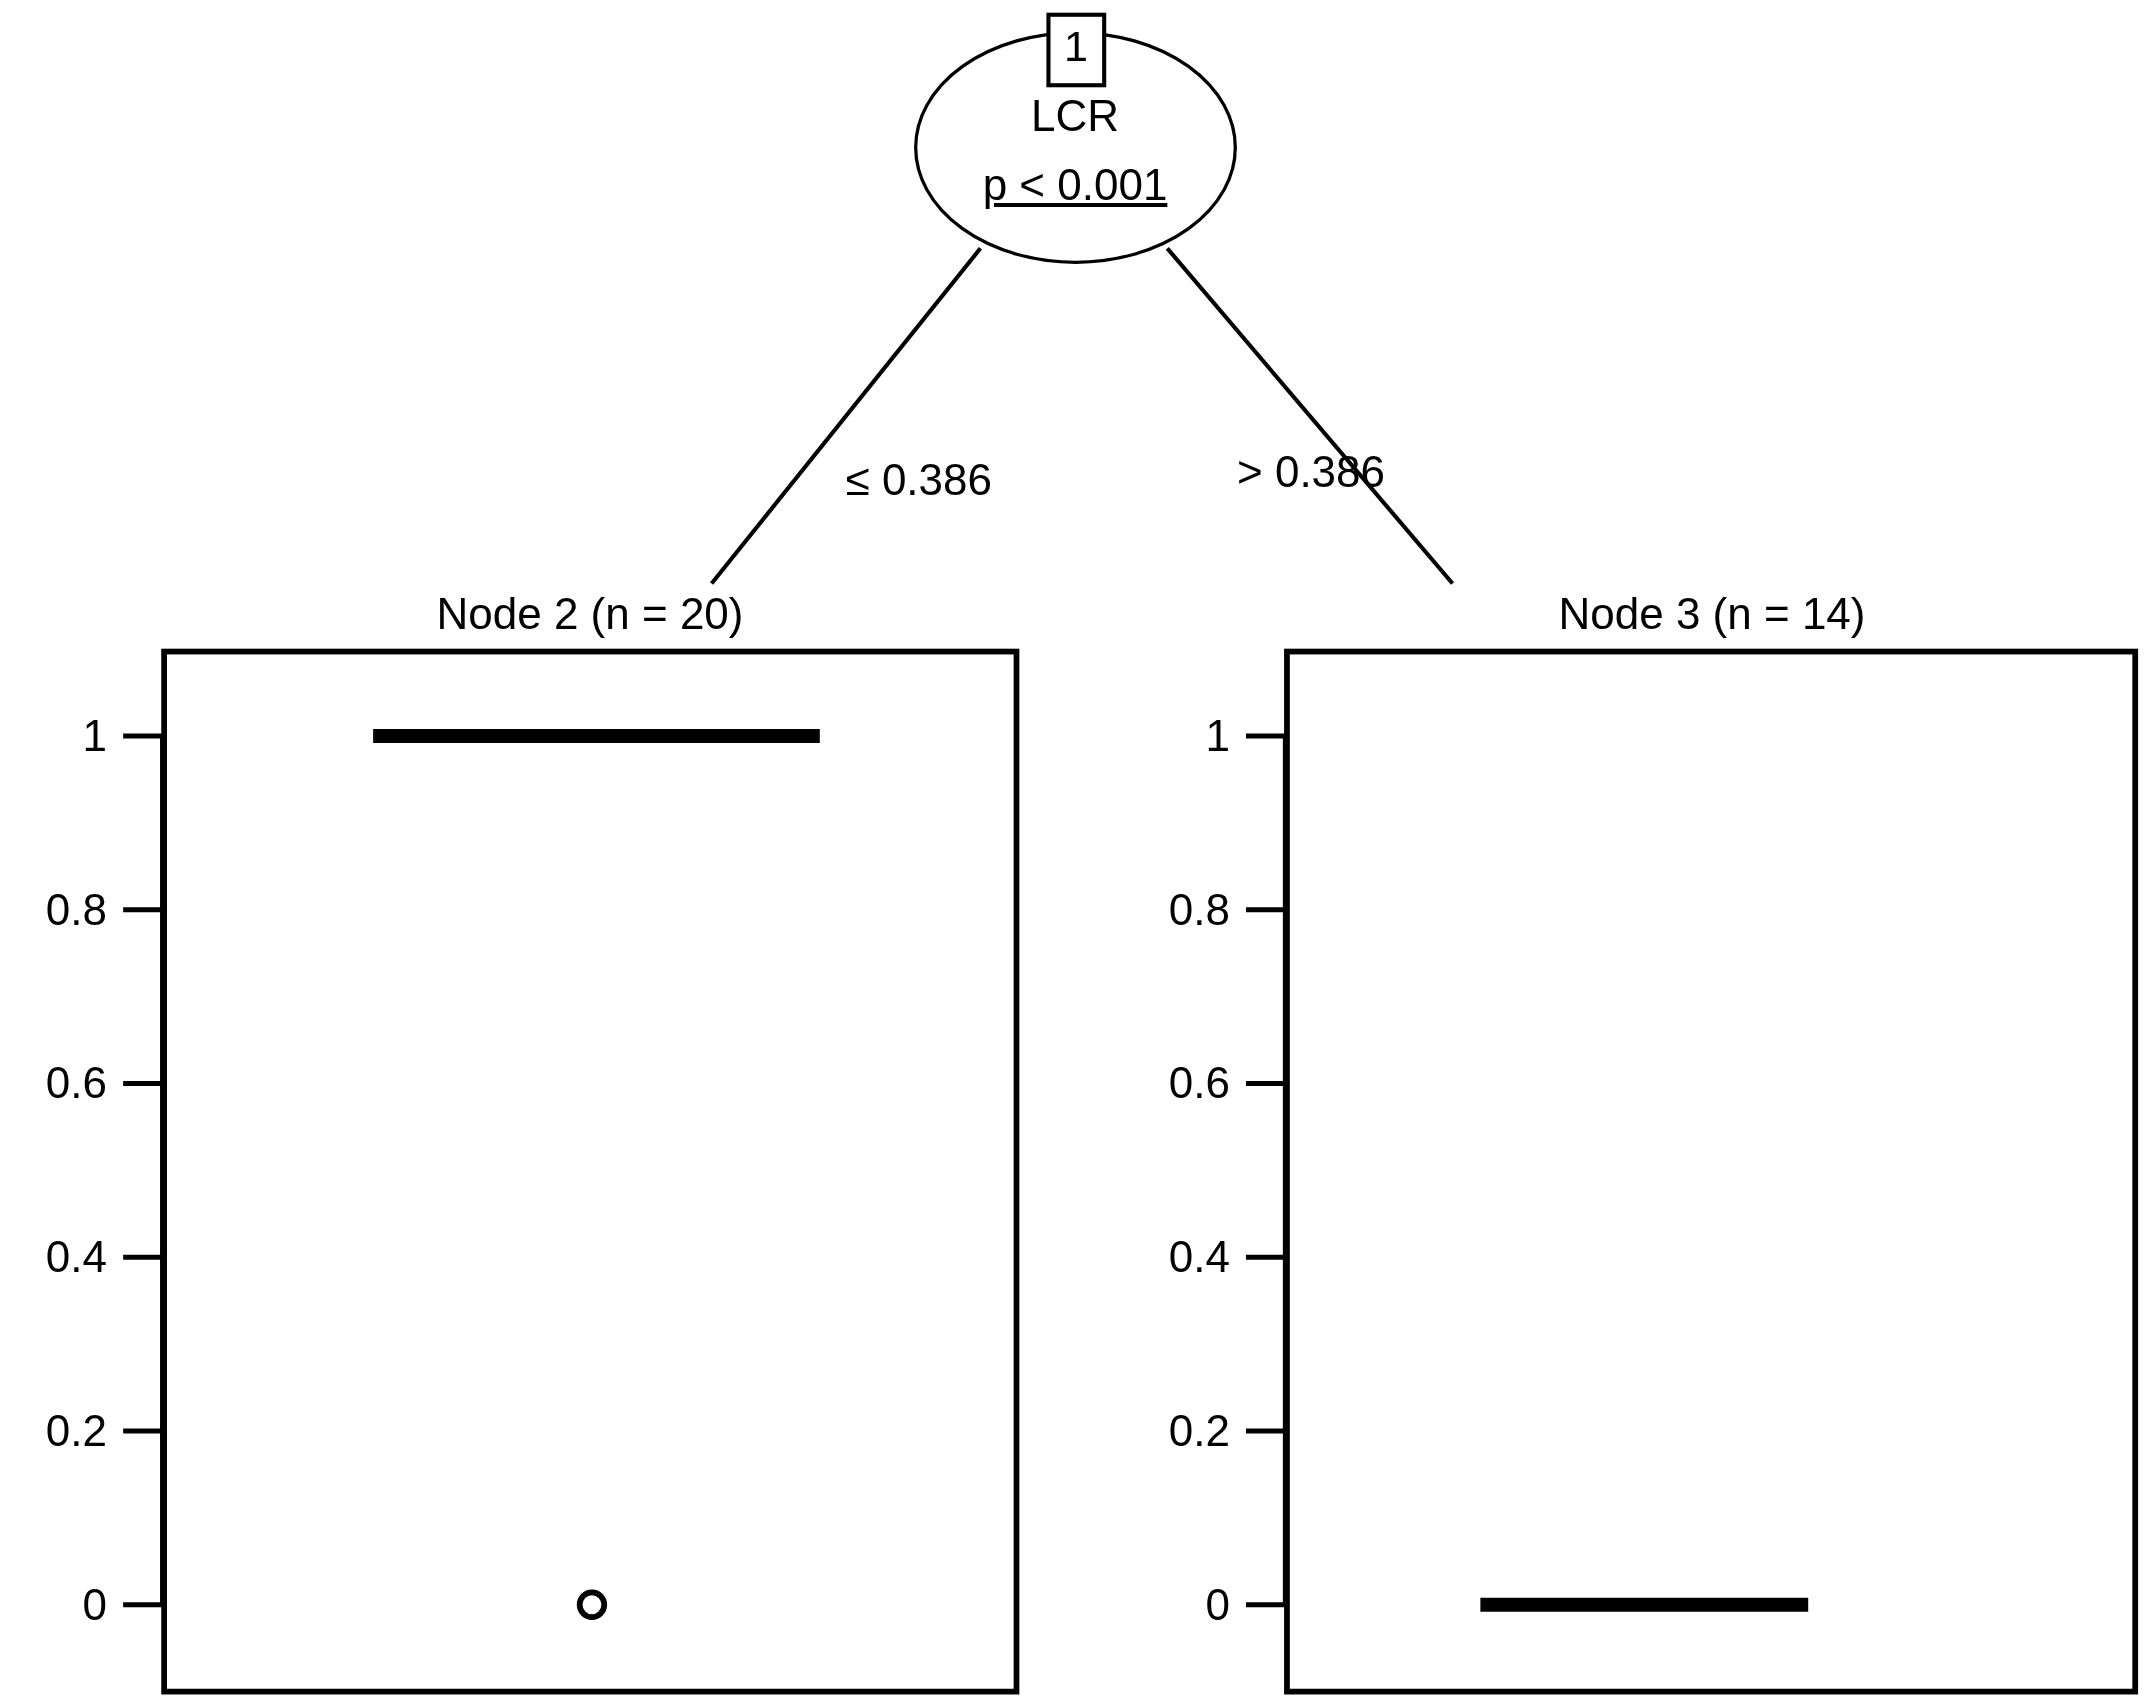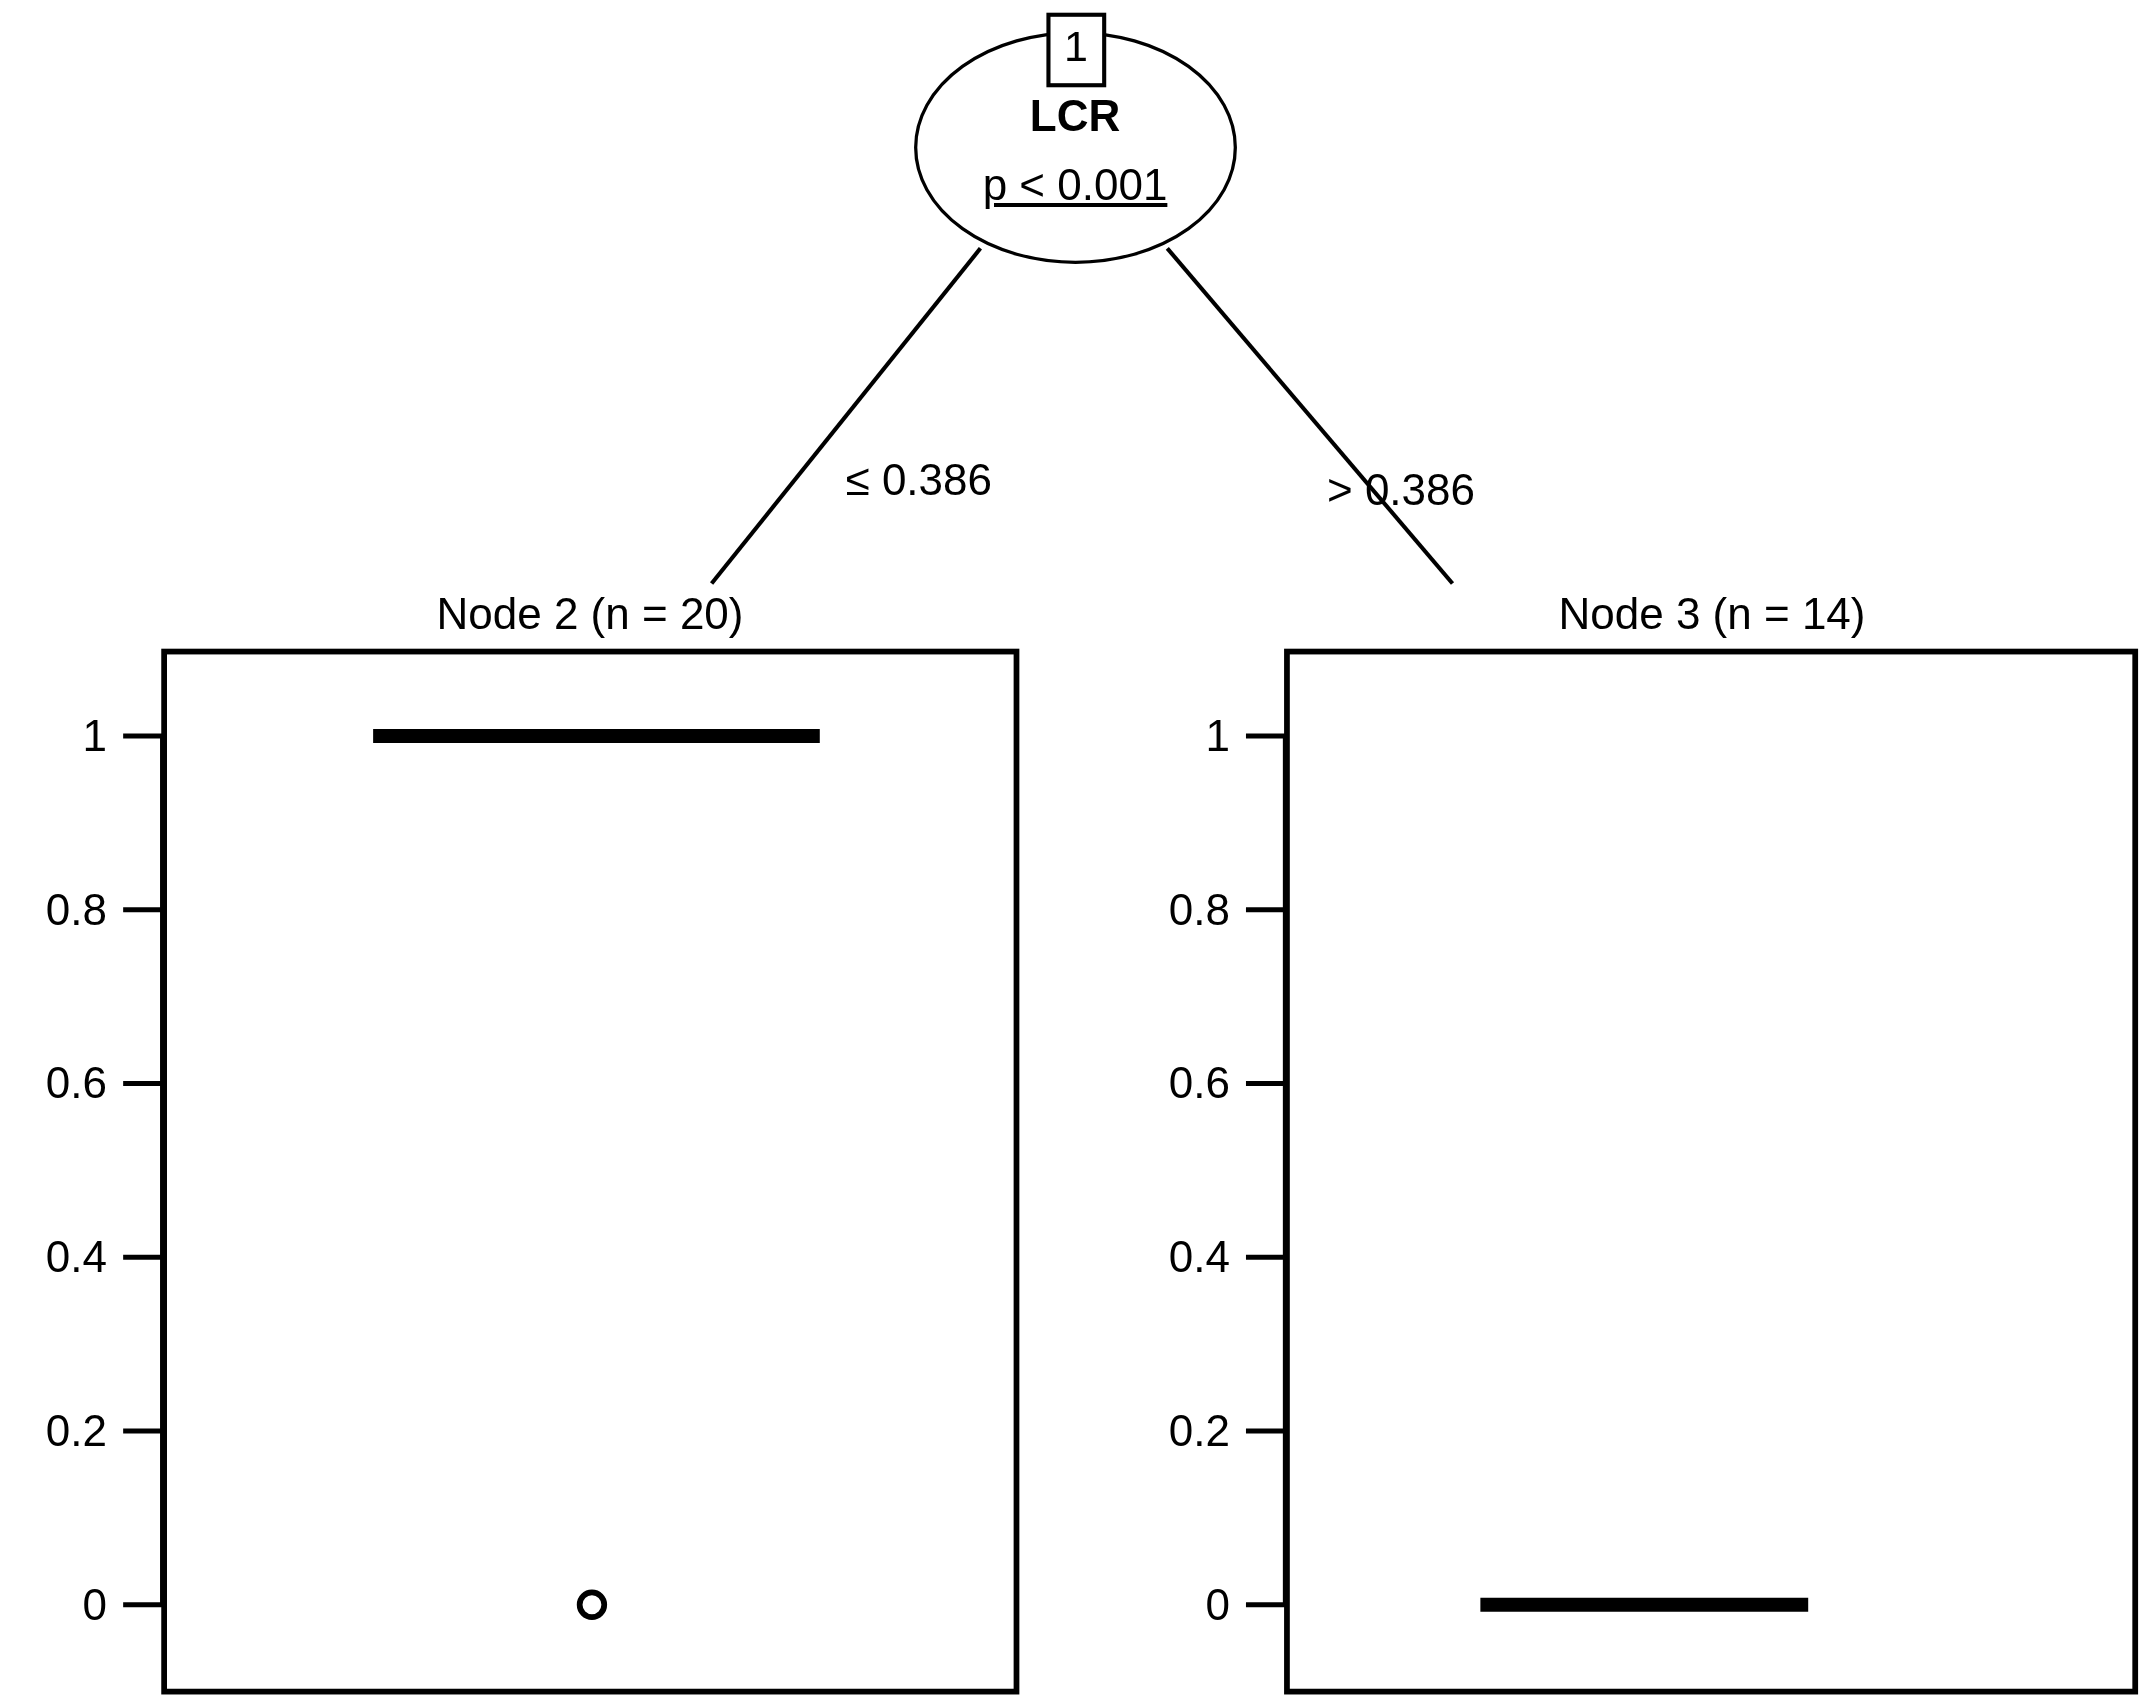--- a/index.html
+++ b/index.html
@@ -29,21 +29,20 @@
     position: absolute;
     white-space: nowrap;
     line-height: 1;
     color: #000;
   }
   .node-box-label {
     font-size: 43px;
   }
   .node-var {
     font-size: 44px;
-    font-weight: bold;
   }
   .node-p {
     font-size: 44px;
   }
   .edge-label {
     font-size: 44px;
   }
   .panel-title {
     font-size: 44px;
     margin-top: 8px;
@@ -99,21 +98,21 @@
   </svg>
 
   <div class="txt node-box-label" style="left:1048px; top:24.6px; width:56px; text-align:center;">1</div>
 
   <div class="txt node-var" style="left:911px; top:94px; width:328px; text-align:center;">LCR</div>
 
   <div class="txt node-p" style="left:911px; top:163px; width:328px; text-align:center;text-decoration:underline;">p &lt; 0.001</div>
 
   <div class="txt edge-label" style="left:664px; top:458px; width:328px; text-align:right;">≤ 0.386</div>
 
-  <div class="txt edge-label" style="left:1147px; top:468px; width:328px; text-align:right;">&gt; 0.386</div>
+  <div class="txt edge-label" style="left:1147px; top:450px; width:328px; text-align:center;">&gt; 0.386</div>
 
   <div class="txt panel-title" style="left:180px; top:584px; width:820px; text-align:center;">Node 2 (n = 20)</div>
 
   <div class="txt panel-title" style="left:1302px; top:584px; width:820px; text-align:center;">Node 3 (n = 14)</div>
 
   <div class="txt tick-label" style="left:-49px; top:714px;  width:156px;">1</div>
   <div class="txt tick-label" style="left:-49px; top:888px; width:156px;">0.8</div>
   <div class="txt tick-label" style="left:-49px; top:1061px; width:156px;">0.6</div>
   <div class="txt tick-label" style="left:-49px; top:1235px; width:156px;">0.4</div>
   <div class="txt tick-label" style="left:-49px; top:1409px; width:156px;">0.2</div>

